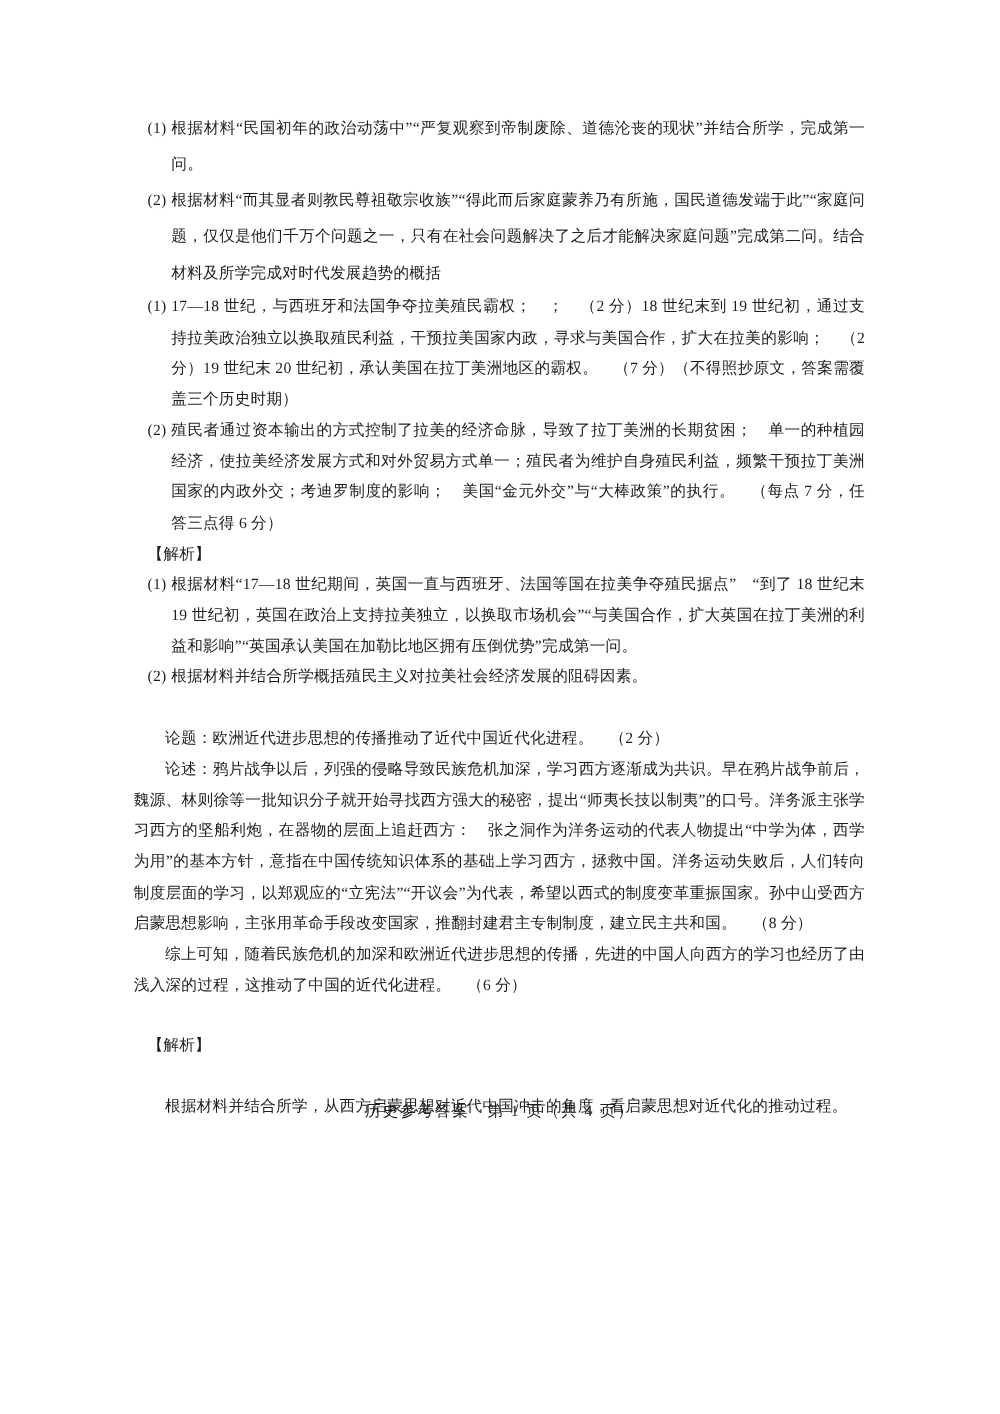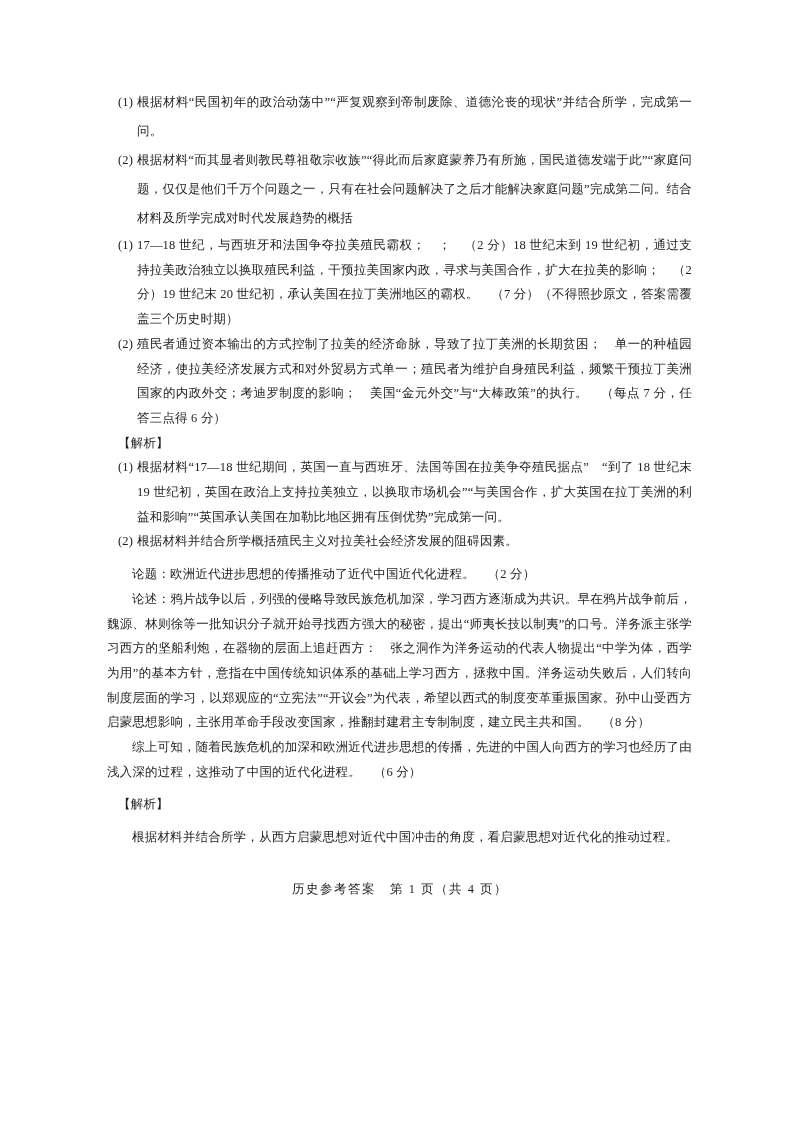--- a/index.html
+++ b/index.html
@@ -38,21 +38,21 @@
     padding-left: 30px;
   }
   .item > .marker {
     position: absolute;
     left: 11px;
     top: 0;
     white-space: nowrap;
   }
   .label { padding-left: 11px; }
   .para { text-indent: 2em; }
-  .gap-sm { margin-top: 8px; }
+  .gap-sm { margin-top: 24px; }
   .footer {
     position: absolute;
     left: 0;
     top: 878px;
     width: 100%;
     text-align: center;
     font-size: 12.5px;
     letter-spacing: 1.5px;
     line-height: 22px;
   }

